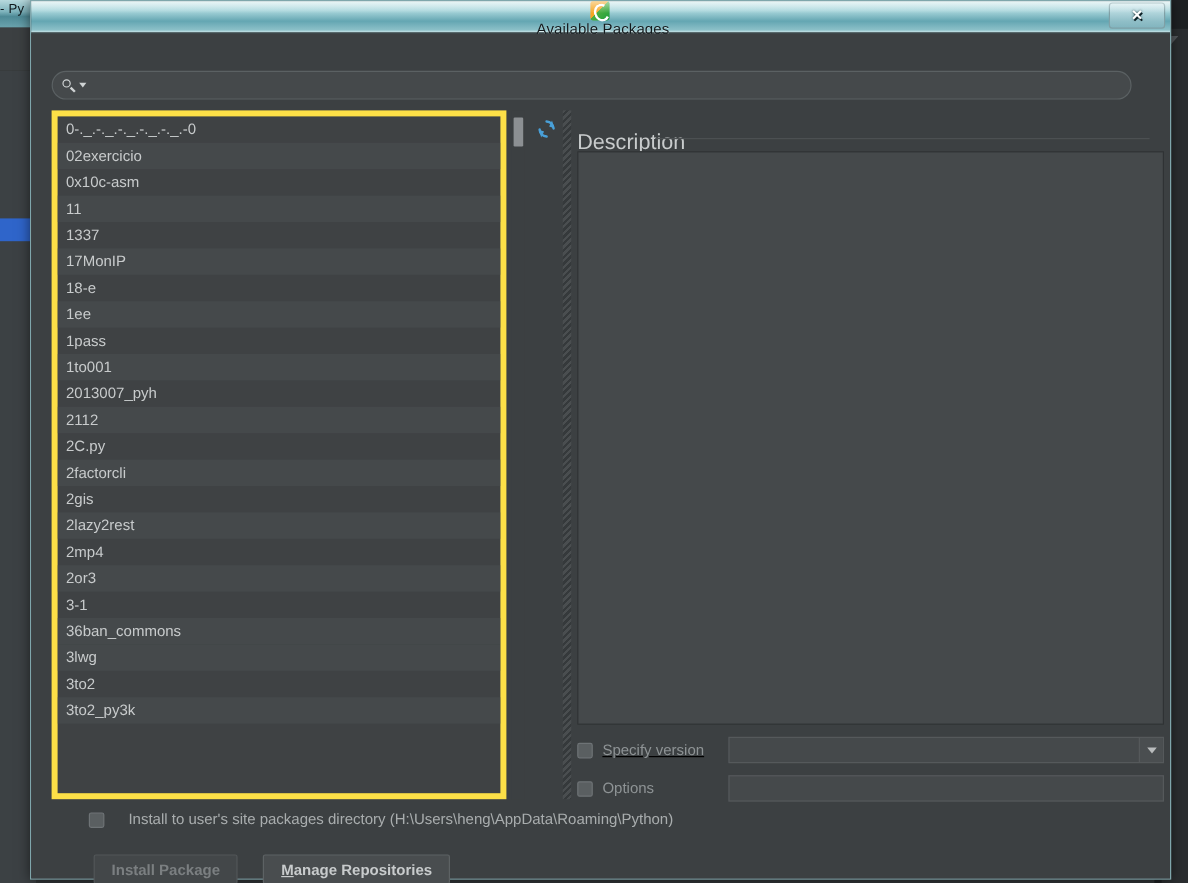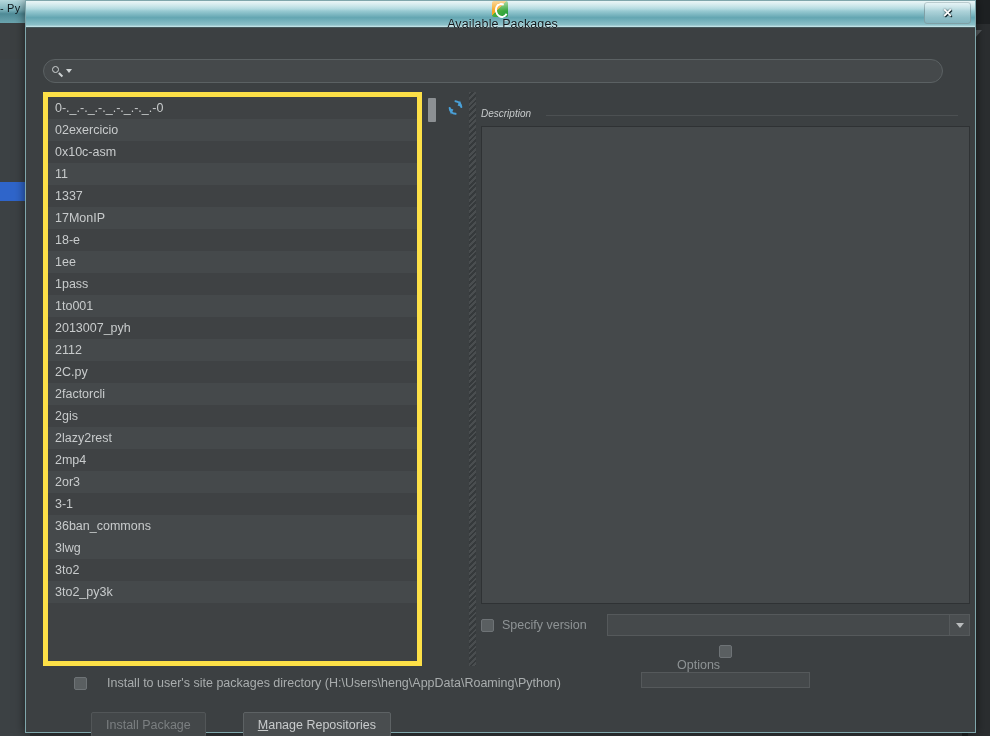--- a/index.html
+++ b/index.html
@@ -286,23 +286,22 @@
     height: 574px;
     background-image: repeating-linear-gradient(135deg, #4c5052 0 2px, #34383a 2px 4px);
     opacity: .85;
     cursor: col-resize;
   }
 
   
   #description-label {
     position: absolute;
     left: 455px; top: 80px;
-    font-size: 10px;
+    font-size: 18px;
     color: #c8cbcc;
-    font-style: italic;
   }
   #description-rule {
     position: absolute;
     left: 520px; top: 87px;
     right: 17px;
     height: 1px;
     background: #4c5052;
   }
   #description-box {
     position: absolute;
@@ -316,22 +315,22 @@
 
   
   .opt-row {
     position: absolute;
     left: 455px;
     height: 24px;
     width: 489px;
     display: flex;
     align-items: center;
   }
-  #row-specify-version { top: 585px; }
-  #row-options { top: 617px; flex-direction: column; }
+  #row-specify-version { top: 585px; text-decoration: underline; }
+  #row-options { top: 617px; }
 
   .jcheck {
     width: 13px; height: 13px;
     box-sizing: border-box;
     background: #5a5f61;
     border: 1px solid #6e7376;
     border-radius: 2px;
     flex: 0 0 auto;
     cursor: pointer;
   }
@@ -401,24 +400,25 @@
   #install-user-label {
     font-size: 12.5px;
     color: #a9adae;
     margin-left: 9px;
     white-space: nowrap;
   }
 
   
   #button-bar {
     position: absolute;
-    left: 65px; top: 684px;
-    display: flex;
-    align-items: center;
-    gap: 37px;
+    left: 52px; top: 684px;
+    display: flex;
+    align-items: center;
+    gap: 21px;
+    font-weight: bold;
   }
   .jbutton {
     height: 25px;
     min-width: 110px;
     padding: 0 14px;
     box-sizing: border-box;
     background: #494d4f;
     border: 1px solid #5d6264;
     border-radius: 2px;
     color: #c8cbcc;

